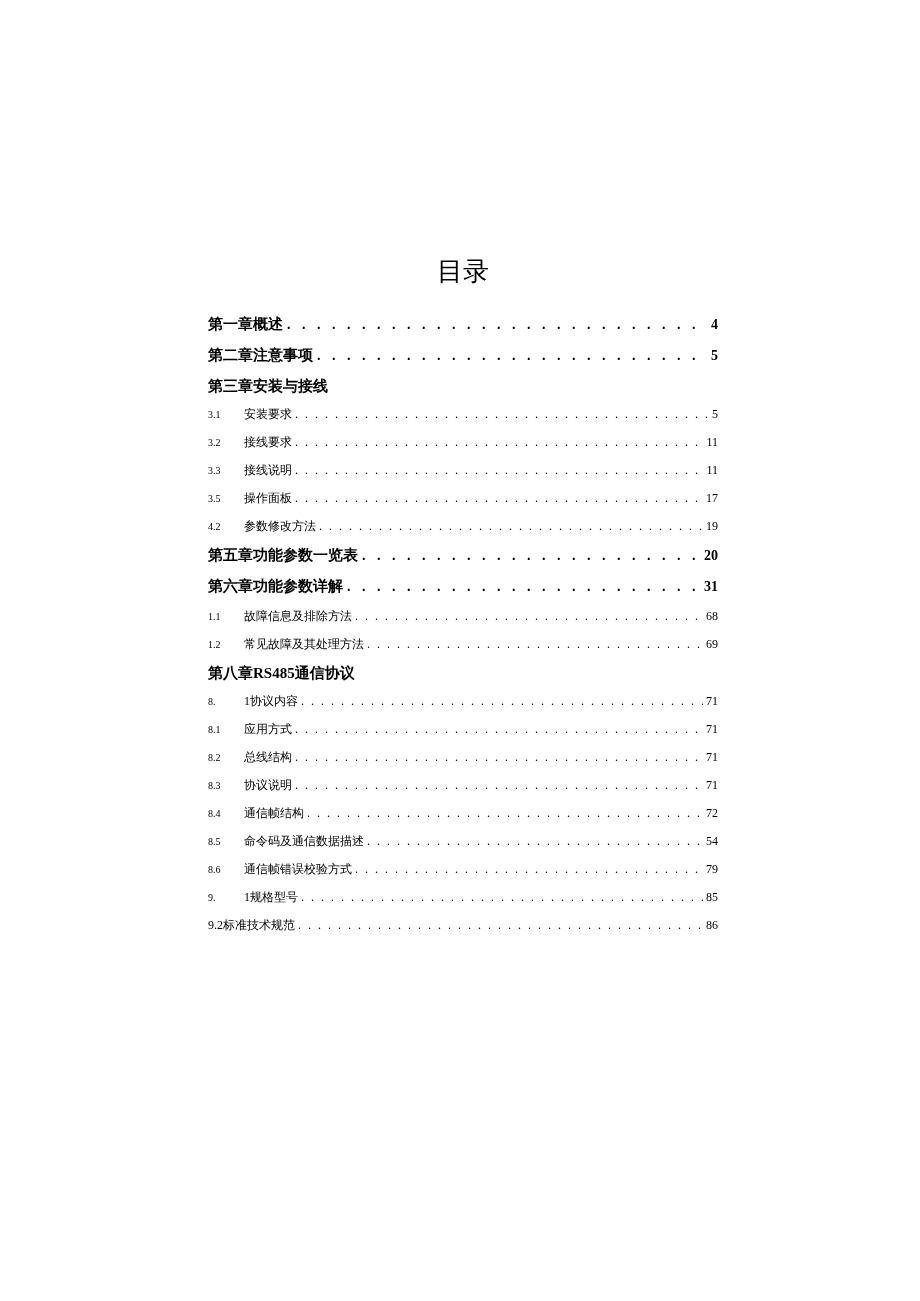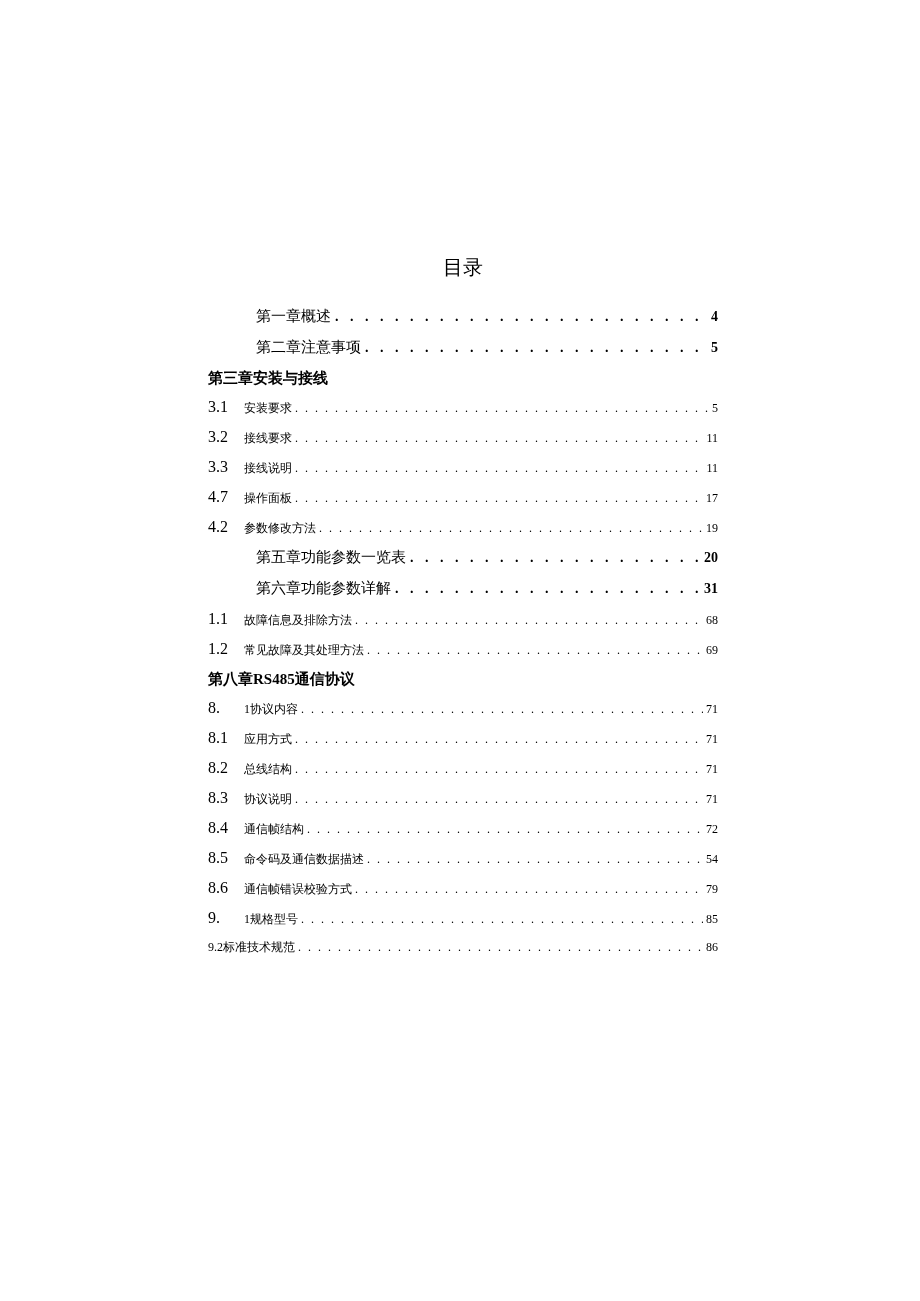--- a/index.html
+++ b/index.html
@@ -15,54 +15,53 @@
       position: relative;
     }
     .content {
       position: absolute;
       left: 208px;
       top: 254px;
       width: 510px;
     }
     .title {
       text-align: center;
-      font-size: 20px;
+      font-size: 26px;
       font-weight: normal;
       margin-bottom: 26px;
       font-family: "SimSun", "宋体", serif;
     }
     .toc-entry {
       display: flex;
       align-items: baseline;
       margin-bottom: 12px;
       white-space: nowrap;
     }
     .toc-chapter {
       font-size: 15px;
       font-weight: bold;
       margin-bottom: 12px;
     }
     .toc-chapter .label {
-      font-weight: normal;
-      margin-left: 48px;
+      font-weight: bold;
     }
     .toc-chapter-noline {
       font-size: 15px;
       font-weight: bold;
       margin-bottom: 10px;
       margin-top: 4px;
     }
     .toc-sub {
       font-size: 12px;
       margin-bottom: 11px;
     }
     .sub-num {
       display: inline-block;
       min-width: 36px;
-      font-size: 16px;
+      font-size: 10px;
     }
     .label {
       flex-shrink: 0;
     }
     .dots {
       flex: 1;
       overflow: hidden;
       letter-spacing: 2px;
       font-size: 12px;
       color: #000;
@@ -118,21 +117,21 @@
         <span class="dots">. . . . . . . . . . . . . . . . . . . . . . . . . . . . . . . . . . . . . . . . . . . . . . . . . . . . . . . . . . . . . . . . . . . . . . . . . . . . . . . . . . . . . . . . . . . . . . . . . . . . . . . . . . . . . . . . . . . . . . . . </span>
         <span class="page-small">11</span>
       </div>
       <div class="toc-entry toc-sub">
         <span class="sub-num">3.3</span>
         <span class="label">接线说明</span>
         <span class="dots">. . . . . . . . . . . . . . . . . . . . . . . . . . . . . . . . . . . . . . . . . . . . . . . . . . . . . . . . . . . . . . . . . . . . . . . . . . . . . . . . . . . . . . . . . . . . . . . . . . . . . . . . . . . . . . . . . . . . . . . . </span>
         <span class="page-small">11</span>
       </div>
       <div class="toc-entry toc-sub">
-        <span class="sub-num">4.7</span>
+        <span class="sub-num">3.5</span>
         <span class="label">操作面板</span>
         <span class="dots">. . . . . . . . . . . . . . . . . . . . . . . . . . . . . . . . . . . . . . . . . . . . . . . . . . . . . . . . . . . . . . . . . . . . . . . . . . . . . . . . . . . . . . . . . . . . . . . . . . . . . . . . . . . . . . . . . . . . . . . . </span>
         <span class="page-small">17</span>
       </div>
       <div class="toc-entry toc-sub">
         <span class="sub-num">4.2</span>
         <span class="label">参数修改方法</span>
         <span class="dots">. . . . . . . . . . . . . . . . . . . . . . . . . . . . . . . . . . . . . . . . . . . . . . . . . . . . . . . . . . . . . . . . . . . . . . . . . . . . . . . . . . . . . . . . . . . . . . . . . . . . . . . . . . . . . . . . . . . . . . . . </span>
         <span class="page-small">19</span>
       </div>

